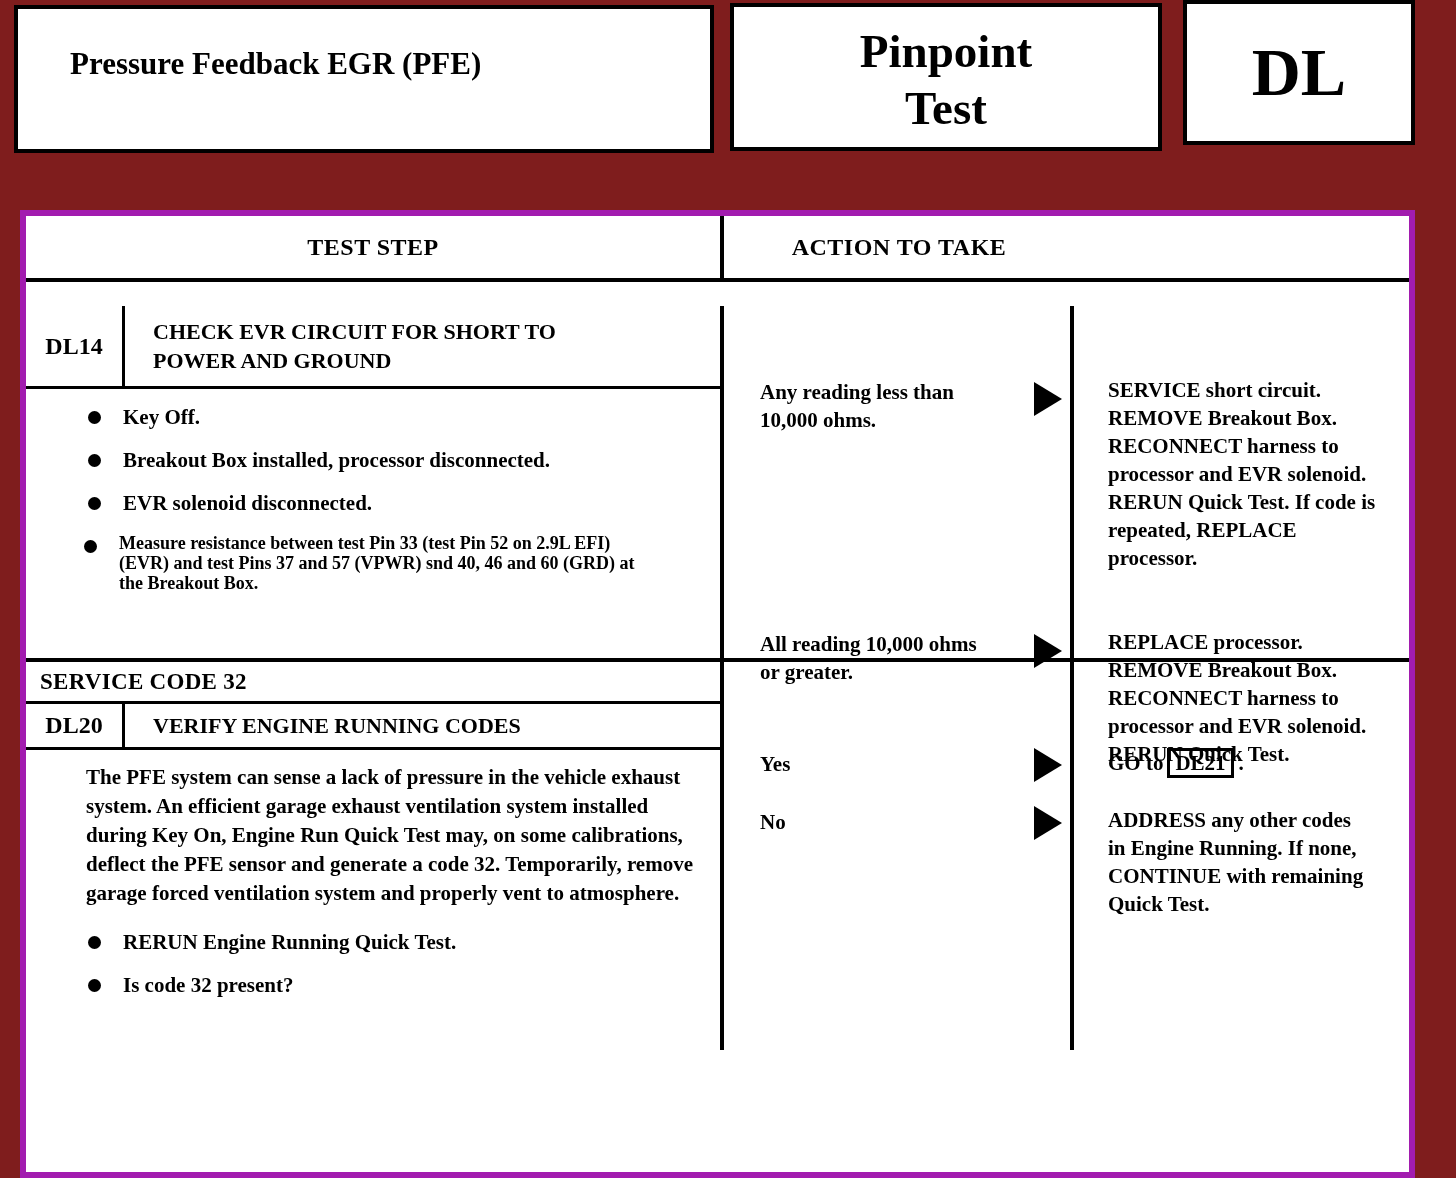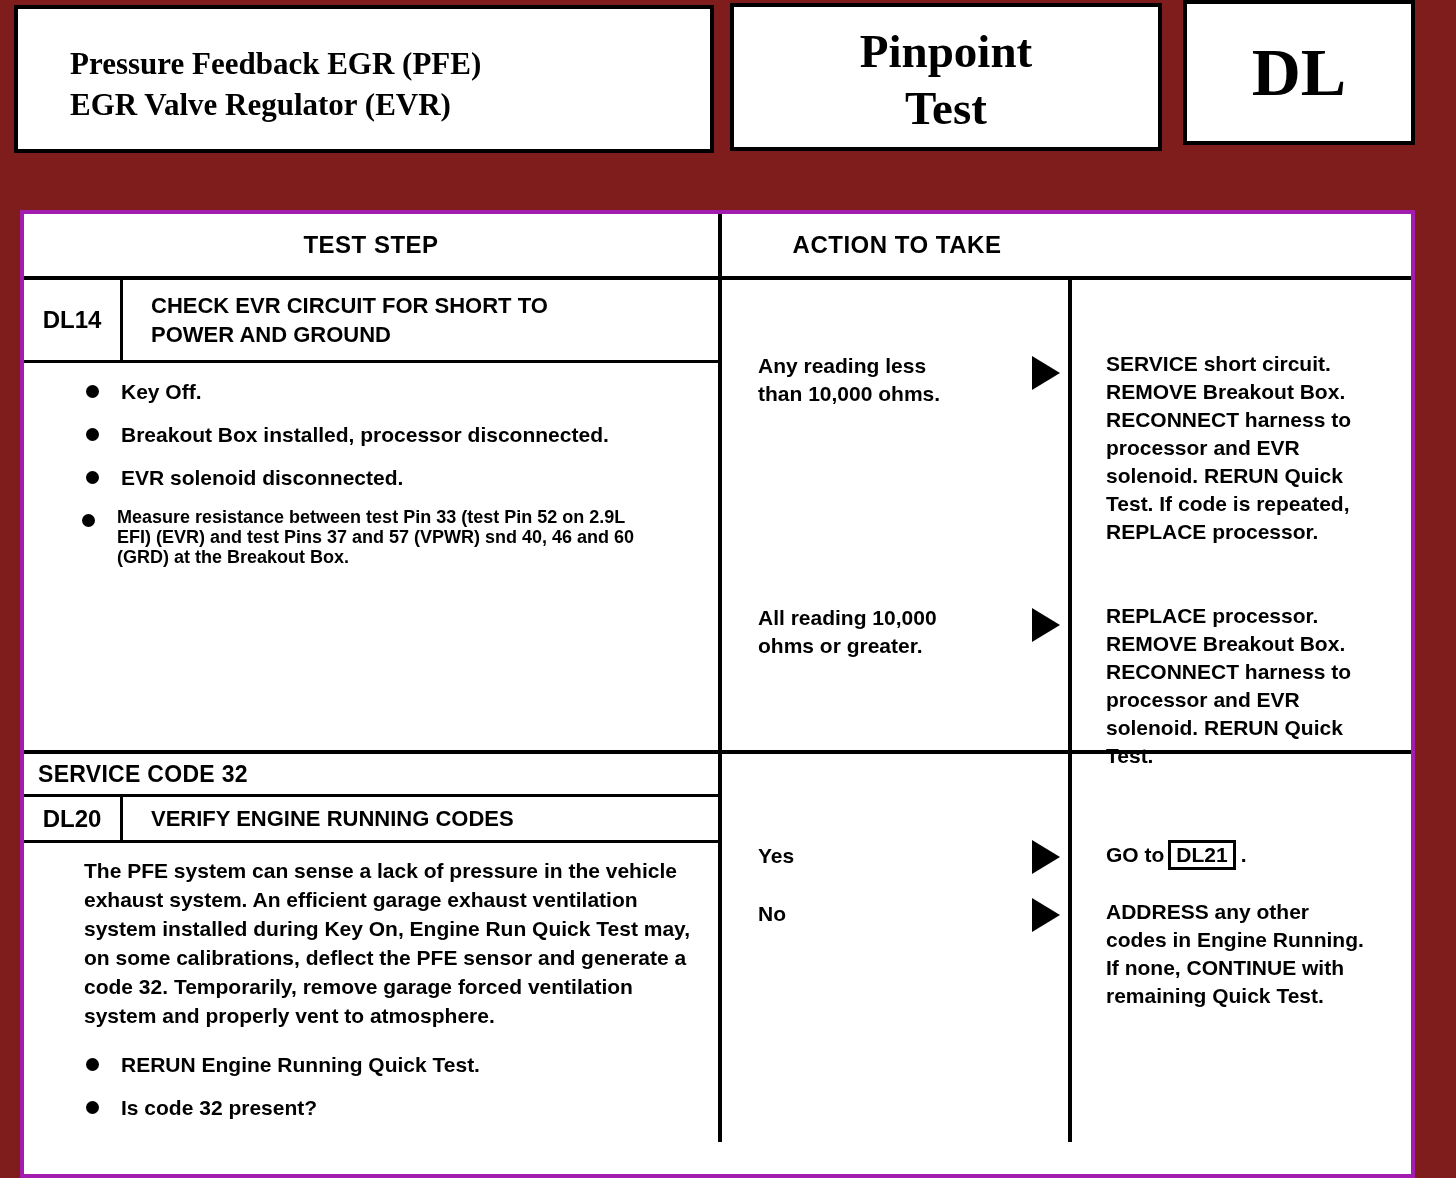--- a/index.html
+++ b/index.html
@@ -10,27 +10,27 @@
   }
   .box{position:absolute;border:4px solid #000;background:#fff;box-sizing:border-box;}
   
   .hdr-left{left:14px;top:5px;width:700px;height:148px;}
   .hdr-left .inner{padding:34px 0 0 52px;font-family:"Liberation Serif",serif;font-weight:700;font-size:31px;line-height:41px;}
   .hdr-center{left:730px;top:3px;width:432px;height:148px;text-align:center;}
   .hdr-center .inner{padding-top:16px;font-family:"Liberation Serif",serif;font-weight:700;font-size:47px;line-height:57px;}
   .hdr-right{left:1183px;top:0px;width:232px;height:145px;display:flex;align-items:center;justify-content:center;}
   .hdr-right .inner{font-family:"Liberation Serif",serif;font-weight:700;font-size:68px;}
   
-  .table{position:absolute;left:20px;top:210px;width:1395px;height:968px;border:4px solid #a21caf;box-sizing:border-box;background:#fff;overflow:hidden;}
+  .table{position:absolute;left:20px;top:210px;width:1395px;height:968px;border:6px solid #a21caf;box-sizing:border-box;background:#fff;overflow:hidden;font-family:Liberation Serif, serif;}
   .thead,.trow{display:grid;grid-template-columns:698px 350px 1fr;box-sizing:border-box;}
   .c1,.c2{border-right:4px solid #000;box-sizing:border-box;}
   .c3{box-sizing:border-box;}
   .thead{height:66px;border-bottom:4px solid #000;}
   .th{display:flex;align-items:center;justify-content:center;font-size:24px;position:relative;letter-spacing:.5px;}
-  .r1{height:470px;}
+  .r1{height:352px;margin-top:24px;}
   .r2{height:392px;border-top:4px solid #000;}
   .rel{position:relative;}
   
   .stephead{display:flex;border-bottom:3px solid #000;align-items:stretch;}
   .stepid{width:96px;flex:none;border-right:3px solid #000;display:flex;align-items:center;justify-content:center;font-size:24px;padding:12px 0;}
   .steptitle{padding:11px 20px 11px 28px;font-size:22px;line-height:29px;max-width:450px;}
   
   .bullet{display:flex;margin:16px 20px 0 62px;font-size:21px;line-height:27px;}
   .bullet .dot{width:13px;height:13px;border-radius:50%;background:#000;flex:none;margin:7px 22px 0 0;}
   .bullet.small{font-size:18px;line-height:20px;margin-left:58px;}
@@ -47,21 +47,20 @@
   .dlbox{display:inline-block;border:3px solid #000;padding:0 5px;margin:0 5px 0 4px;line-height:24px;}
 </style>
 </head>
 <body>
 
 <div class="page">
 
   <div class="box hdr-left">
     <div class="inner">
       <div>Pressure Feedback EGR (PFE)</div>
-      <div>EGR Valve Regulator (EVR)</div>
     </div>
   </div>
 
   <div class="box hdr-center">
     <div class="inner">
       <div>Pinpoint</div>
       <div>Test</div>
     </div>
   </div>
 

